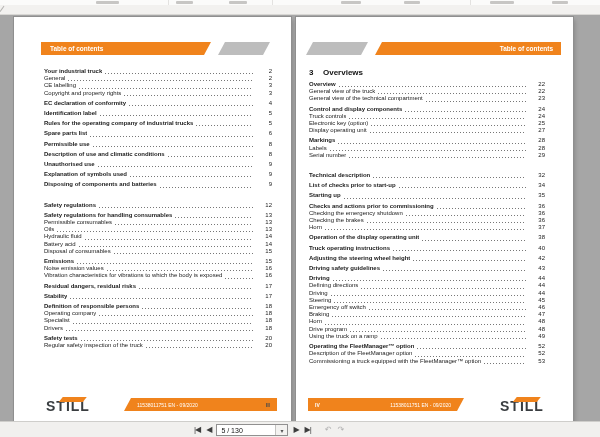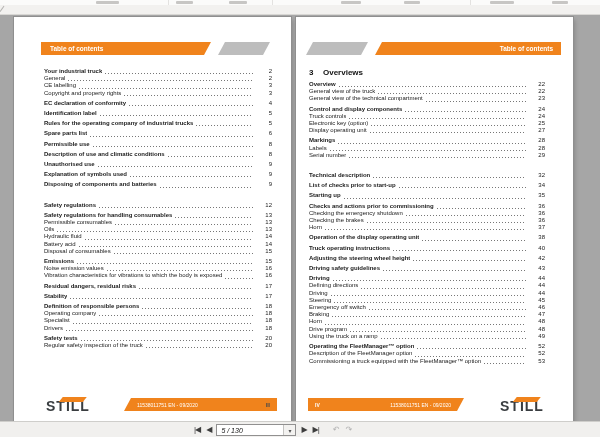--- a/index.html
+++ b/index.html
@@ -68,21 +68,21 @@
   .logo-text{font-size:14px;font-weight:bold;color:#393d40;letter-spacing:1px;line-height:9px;margin-top:0.5px;}
 
   
   .toolbar{position:absolute;left:0;top:421px;width:600px;height:16px;background:#f1f0ee;
        border-top:1px solid #cfcecb;box-sizing:border-box;}
   .nav-group{position:absolute;left:193px;top:1px;height:14px;display:flex;align-items:center;gap:4px;}
   .nav-btn{font-size:8px;color:#3d3d3d;line-height:12px;cursor:default;padding:0 1px;letter-spacing:-1px;}
   .nav-btn.gray{color:#b3b3b3;letter-spacing:0;}
   .page-box{display:flex;align-items:stretch;height:12px;border:1px solid #919090;background:#fff;box-sizing:border-box;}
   .page-input{width:46px;border:0;outline:none;font-size:7px;font-family:"Liberation Sans",sans-serif;
-       padding:0 16px 0 4px;background:#fff;color:#111;font-style:italic;}
+       padding:0 8px 0 4px;background:#fff;color:#111;}
   .page-drop{width:11px;border-left:1px solid #c4c3c1;font-size:6px;color:#555;display:flex;
        align-items:center;justify-content:center;background:#f3f2f0;}
 </style>
 </head>
 <body>
 
 <div class="screen">
 
   <div class="strip1">
     <div class="blob" style="left:96px;width:23px;"></div>

